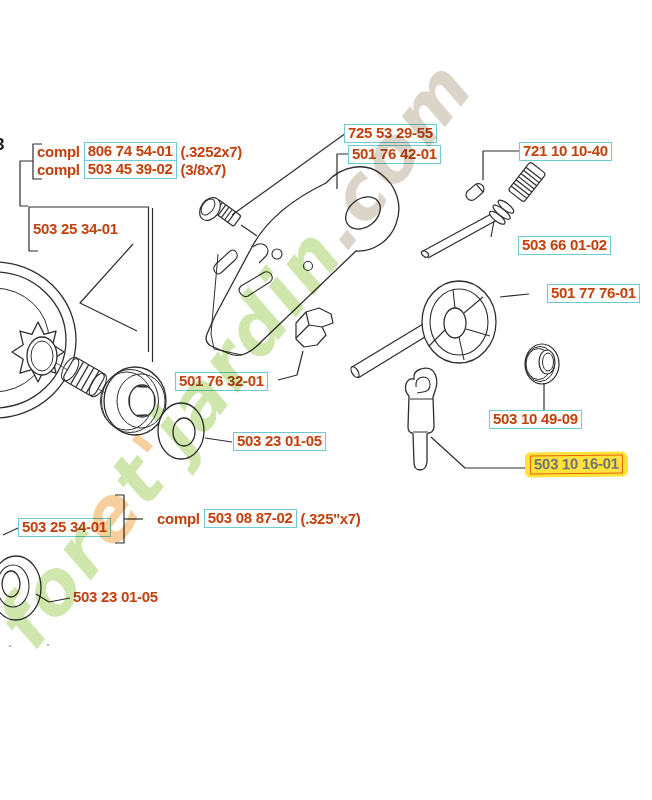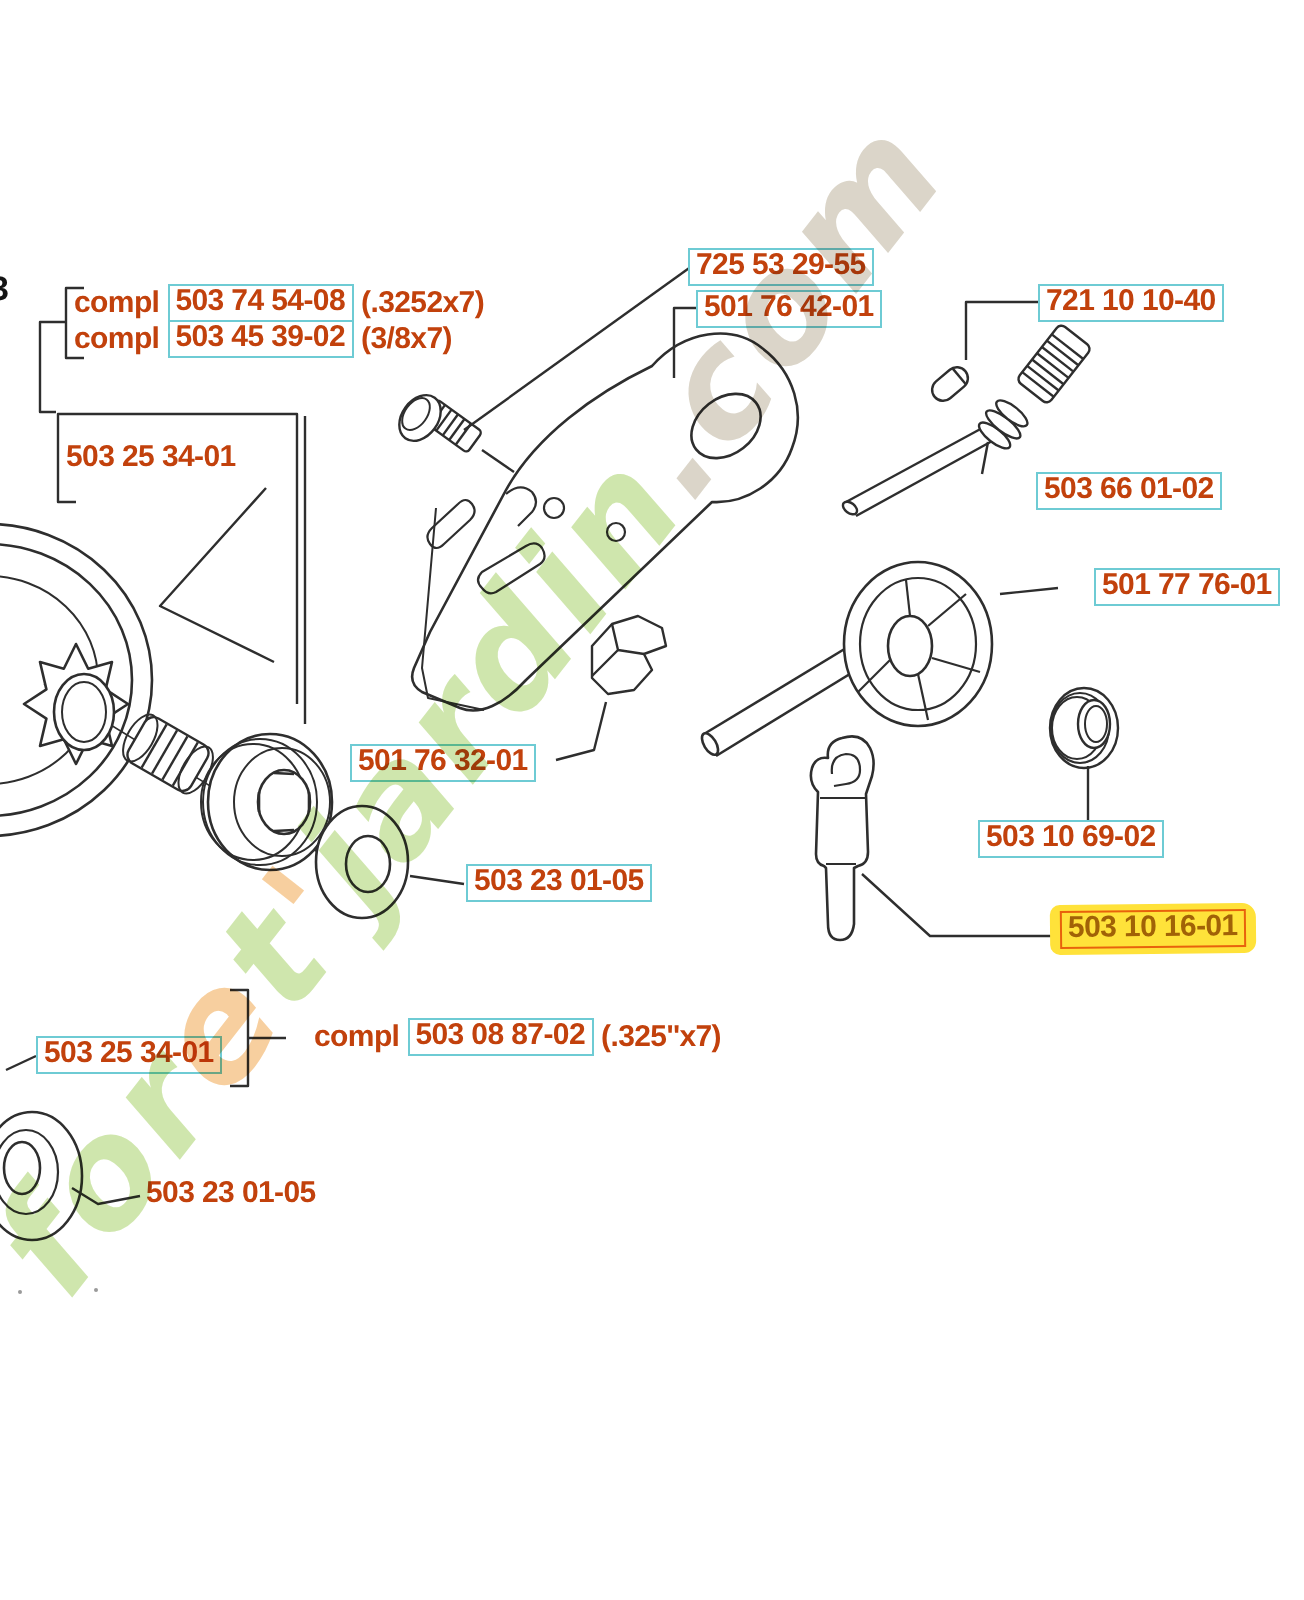--- a/index.html
+++ b/index.html
@@ -12,21 +12,21 @@
   .plabel{position:absolute;z-index:20;font-weight:bold;font-size:15px;
           color:#c2410c;white-space:nowrap;letter-spacing:-0.3px;line-height:17px;}
   .row{display:flex;align-items:center;gap:4px;}
   .pbox{display:inline-block;box-sizing:border-box;height:19px;padding:0 3px;
         border:1.6px solid #6ecbd4;background:#ffffff;line-height:16px;}
   .plain{display:inline-block;}
   .hl-wrap{position:absolute;z-index:21;background:#ffe23a;border-radius:4px 6px 5px 4px;
            padding:2px 4px;transform:rotate(-0.6deg);box-shadow:0 0 0 1px #ffe23a;}
   .hl-box{display:inline-block;box-sizing:border-box;height:19px;padding:0 3px;
           border:1.5px solid #e8620c;background:transparent;line-height:16px;
-          font-weight:bold;font-size:15px;color:#a16207;letter-spacing:-0.3px;white-space:nowrap;}
+          font-weight:bold;font-size:15px;color:#737373;letter-spacing:-0.3px;white-space:nowrap;}
   .ref3{position:absolute;z-index:20;font-weight:bold;font-size:17px;color:#141414;}
 
   .watermark{position:absolute;left:62px;top:570px;height:104px;z-index:50;
              transform:rotate(-52deg);transform-origin:0 100%;
              font-family:"DejaVu Sans",sans-serif;font-weight:bold;font-style:italic;
              font-size:74px;letter-spacing:3px;white-space:nowrap;
              mix-blend-mode:multiply;pointer-events:none;opacity:0.95;}
   .wm-green{color:#cde5a9;}
   .wm-orange{color:#f7cd9a;}
   .wm-grey{color:#d9d3c6;}
@@ -205,21 +205,21 @@
       <path d="M205,438 L232,442"></path>
       <path d="M36,594 L49,602 L70,598"></path>
       <path d="M241,225 L257,236"></path>
     </g>
   </svg>
 
   <div class="ref3" style="left:-5px;top:135px;">3</div>
 
   <div class="plabel row" style="left:37px;top:142px;">
     <span class="plain">compl</span>
-    <span class="pbox">503 74 54-08</span>
+    <span class="pbox">806 74 54-01</span>
     <span class="plain">(.3252x7)</span>
   </div>
 
   <div class="plabel row" style="left:37px;top:160px;">
     <span class="plain">compl</span>
     <span class="pbox">503 45 39-02</span>
     <span class="plain">(3/8x7)</span>
   </div>
 
   <div class="plabel" style="left:33px;top:220px;">503 25 34-01</div>
@@ -231,21 +231,21 @@
   <div class="plabel pbox" style="left:519px;top:142px;">721 10 10-40</div>
 
   <div class="plabel pbox" style="left:518px;top:236px;">503 66 01-02</div>
 
   <div class="plabel pbox" style="left:547px;top:284px;">501 77 76-01</div>
 
   <div class="plabel pbox" style="left:175px;top:372px;">501 76 32-01</div>
 
   <div class="plabel pbox" style="left:233px;top:432px;">503 23 01-05</div>
 
-  <div class="plabel pbox" style="left:489px;top:410px;">503 10 69-02</div>
+  <div class="plabel pbox" style="left:489px;top:410px;">503 10 49-09</div>
 
   <div class="hl-wrap" style="left:526px;top:453px;">
     <span class="hl-box">503 10 16-01</span>
   </div>
 
   <div class="plabel pbox" style="left:18px;top:518px;">503 25 34-01</div>
 
   <div class="plabel row" style="left:157px;top:509px;">
     <span class="plain">compl</span>
     <span class="pbox">503 08 87-02</span>

